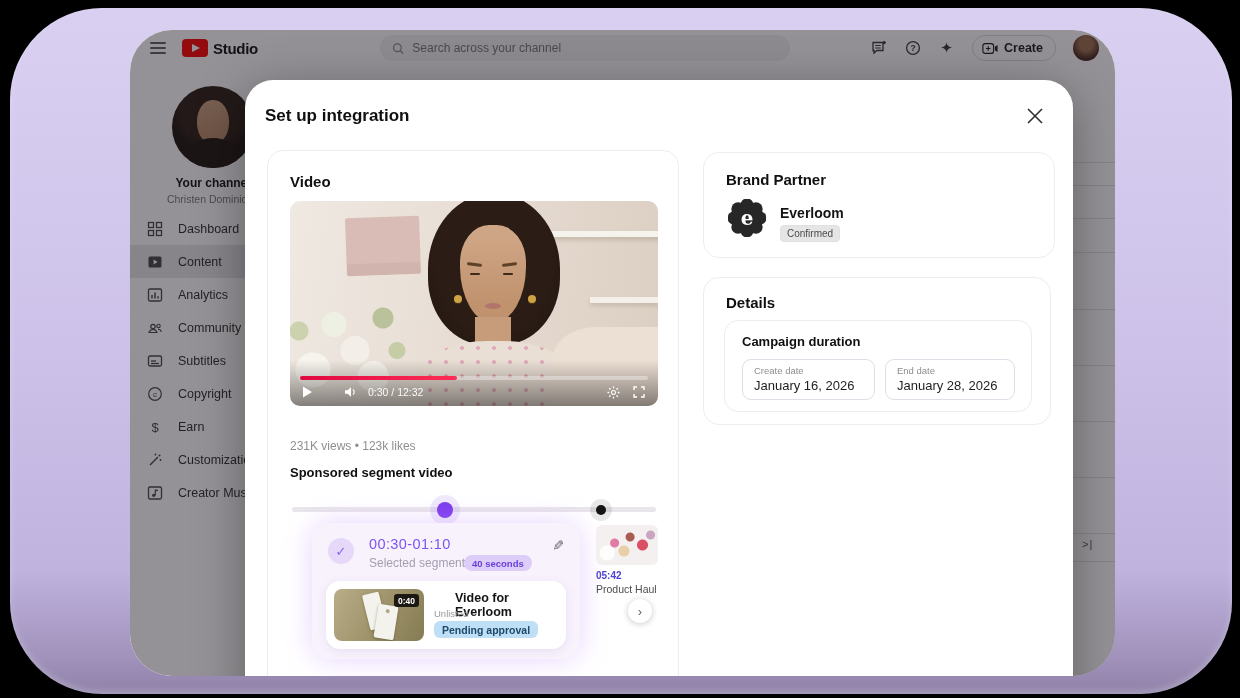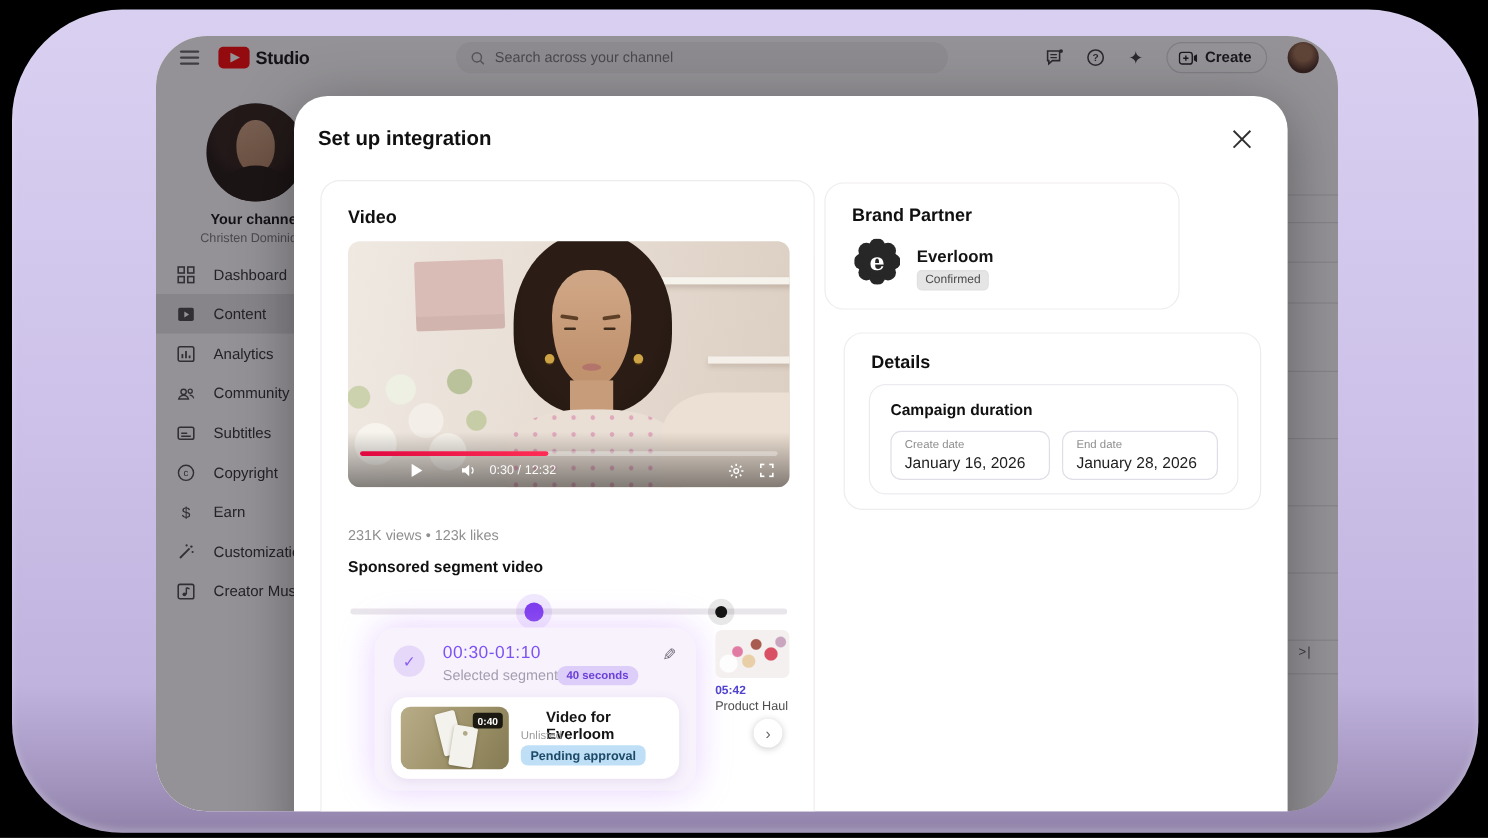--- a/index.html
+++ b/index.html
@@ -82,21 +82,21 @@
   .lips { position:absolute; left:195px; top:102px; width:16px; height:6px; background:#b3756b; border-radius:50%; }
   .earring { position:absolute; width:8px; height:8px; border-radius:50%; background:#cda345; box-shadow:0 1px 1px rgba(120,90,20,.5); }
   .neck { position:absolute; left:185px; top:116px; width:36px; height:32px; background:#c79c7a; }
   .chest { position:absolute; left:132px; top:140px; width:146px; height:70px; background:#eadfd5; border-radius:45% 45% 0 0;
      background-image:radial-gradient(circle, #dfa9bc 1.6px, transparent 2.2px); background-size:16px 14px; }
   .shoulder-r { position:absolute; left:262px; top:126px; width:110px; height:84px; background:#ecdfd3; border-radius:40% 0 0 0; }
   .player-shade { position:absolute; left:0; right:0; bottom:0; height:46px; background:linear-gradient(180deg,transparent,rgba(0,0,0,.45)); }
   .prog-track { position:absolute; left:10px; right:10px; bottom:26px; height:4px; background:rgba(255,255,255,.35); border-radius:2px; }
   .prog-fill { position:absolute; left:0; top:0; bottom:0; background:linear-gradient(90deg,#e00840,#ff2d55); border-radius:2px; }
   .pc-row { position:absolute; left:0; right:0; bottom:3px; height:22px; color:#fff; }
-  .pc { position:absolute; top:0; height:22px; display:flex; align-items:center; justify-content:center; cursor:pointer;margin-left:40px; }
+  .pc { position:absolute; top:0; height:22px; display:flex; align-items:center; justify-content:center; cursor:pointer; }
   .ptime { font-size:10.5px; color:rgba(255,255,255,.95); }
   .v-title { position:absolute; left:22px; top:268px; font-size:13.5px; font-weight:600; color:#141414; }
   .v-stats { position:absolute; left:22px; top:288px; font-size:12px; color:#8f8f8f; }
   .v-sponsored { position:absolute; left:22px; top:314px; font-size:13px; font-weight:700; color:#101010; }
 
   .tslider { position:absolute; left:24px; top:350px; width:364px; height:18px; }
   .t-track { position:absolute; left:0; right:0; top:6px; height:5px; background:#e9e6eb; border-radius:3px; cursor:pointer; }
   .thumb-purple { position:absolute; top:1px; width:16px; height:16px; margin-left:-8px; border-radius:50%; background:#7c3aed; box-shadow:0 0 0 7px rgba(150,100,240,.14); cursor:pointer; }
   .thumb-black { position:absolute; top:4px; width:10px; height:10px; margin-left:-5px; border-radius:50%; background:#141414; box-shadow:0 0 0 6px rgba(0,0,0,.09); cursor:pointer; }
 
@@ -124,21 +124,21 @@
       radial-gradient(circle at 55% 30%, #a85c50 0 4px, transparent 5px),
       radial-gradient(circle at 75% 50%, #d94f63 0 5px, transparent 6px),
       radial-gradient(circle at 45% 65%, #e8cfa7 0 5px, transparent 6px),
       radial-gradient(circle at 18% 70%, #fdfdfd 0 7px, transparent 8px),
       radial-gradient(circle at 88% 25%, #c9a5c0 0 4px, transparent 5px); }
   .next-time { margin-top:5px; font-size:10px; font-weight:700; color:#4f43cf; }
   .next-title { margin-top:2px; font-size:10.5px; color:#4d4d4d; white-space:nowrap; }
   .next-btn { position:absolute; left:32px; top:74px; width:24px; height:24px; border-radius:50%; background:#fff; box-shadow:0 1px 6px rgba(0,0,0,.22); display:flex; align-items:center; justify-content:center; font-size:13px; color:#666; cursor:pointer; }
 
   
-  .brand-card { left:442px; top:72px; width:296px; height:106px; }
+  .brand-card { left:458px; top:72px; width:352px; height:106px; }
   .bp-h { position:absolute; left:22px; top:18px; }
   .bp-logo { position:absolute; left:24px; top:46px; width:38px; height:38px; }
   .bp-name { position:absolute; left:76px; top:52px; font-size:14px; font-weight:600; color:#141414; }
   .bp-badge { position:absolute; left:76px; top:72px; background:#e5e5e5; color:#4b4b4b; font-size:10px; padding:2px 6px; border-radius:4px; border:1px solid #e0e0e2; }
 
   .details-card { left:458px; top:197px; width:348px; height:148px; }
   .dt-h { position:absolute; left:22px; top:16px; }
   .camp-box { position:absolute; left:20px; top:42px; width:308px; height:92px; border:1.5px solid #eeebf0; border-radius:14px; }
   .camp-h { position:absolute; left:17px; top:13px; font-size:13px; font-weight:700; color:#101010; }
   .date-field { position:absolute; top:38px; height:41px; border:1.3px solid #e1dde6; border-radius:9px; padding:5px 11px; cursor:pointer; background:#fff; }

